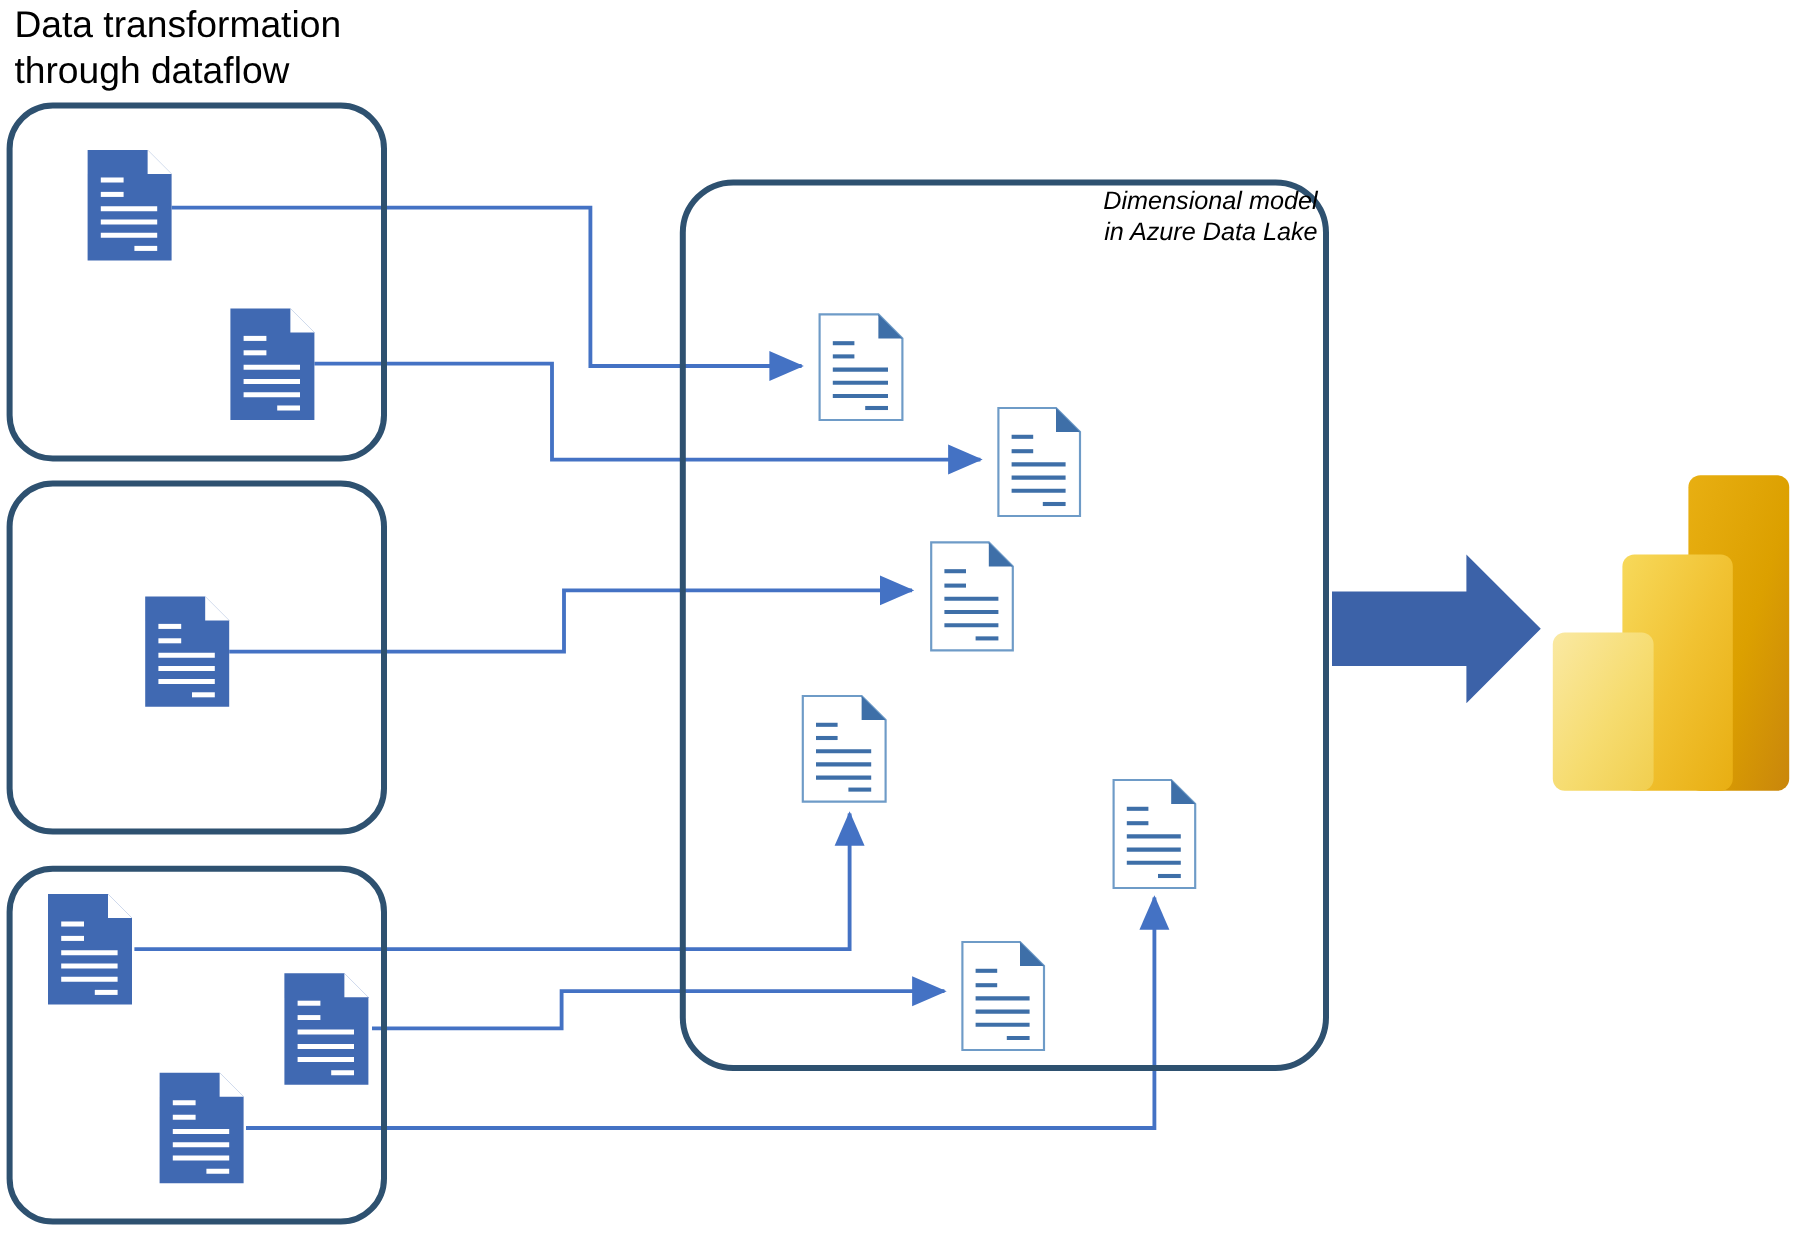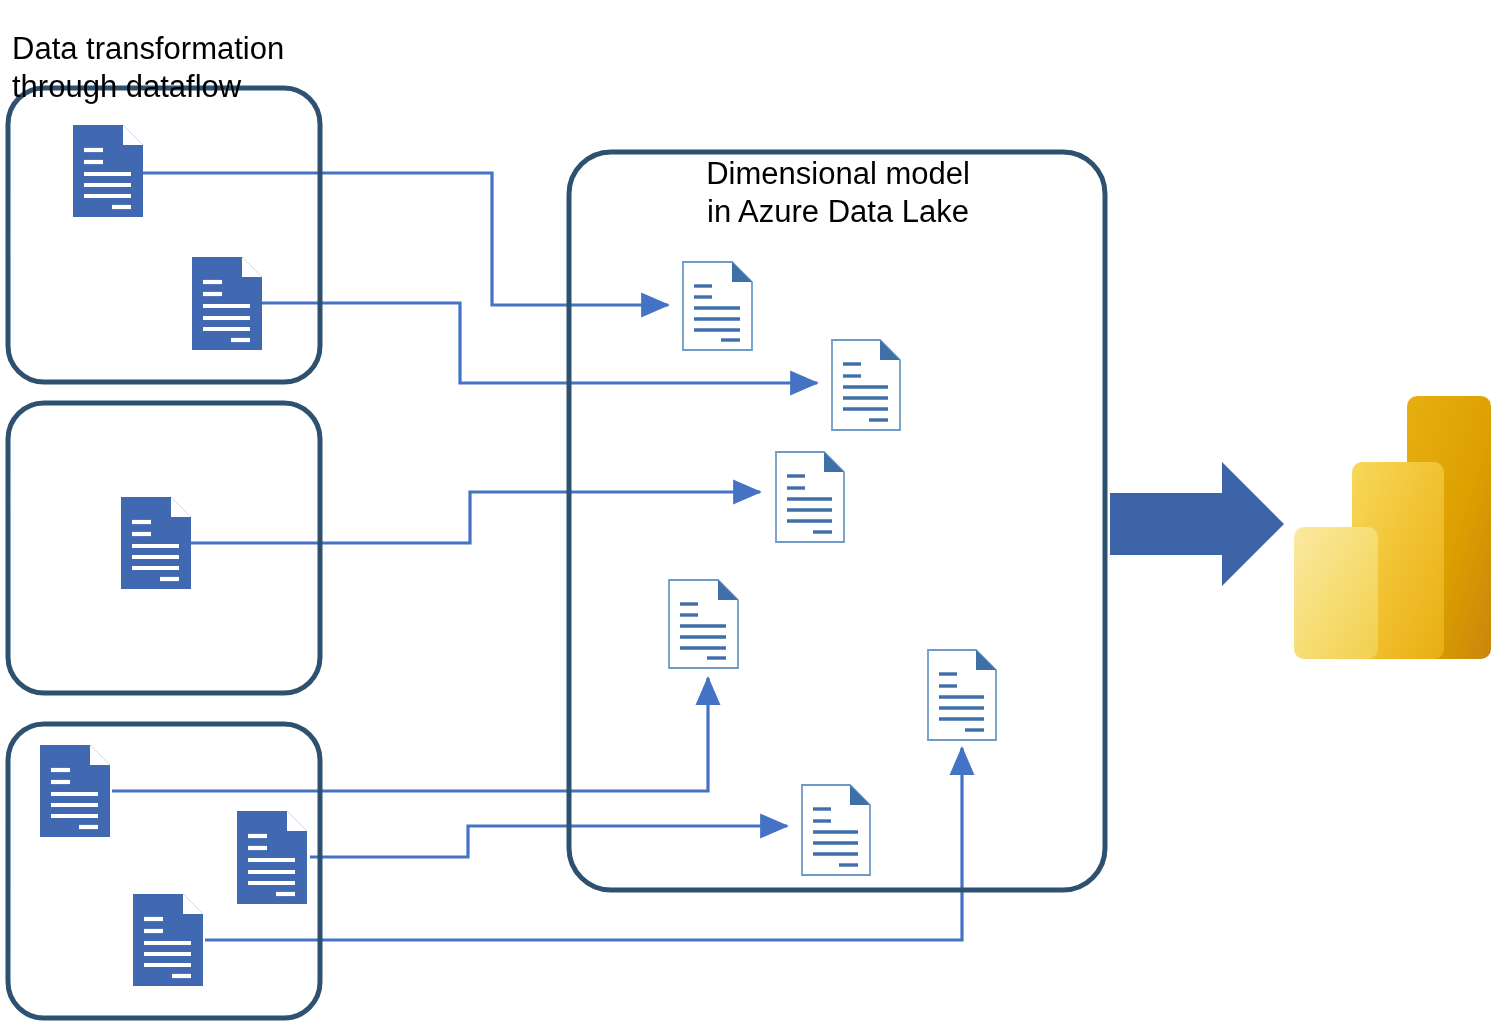--- a/index.html
+++ b/index.html
@@ -39,28 +39,28 @@
     font-family: "Liberation Sans", sans-serif;
     white-space: pre;
     line-height: 1.24;
   }
   #dataflow-caption {
     left: 12px;
     top: 2px;
     width: 330px;
     font-size: 31px;
     text-align: left;
-    margin-top: 28px;
   }
   #dimensional-title {
     left: 578px;
     top: 155px;
     width: 520px;
-    font-size: 31px;
-    text-align: center;
+    font-size: 21px;
+    text-align: right;
+    font-style: italic;
   }
 </style>
 </head>
 <body>
 
 <div id="canvas">
 
   <svg id="diagram-svg" viewBox="0 0 1507 1028" xmlns="http://www.w3.org/2000/svg">
     <defs>
       <marker id="arrowhead" markerWidth="9" markerHeight="9" refX="8.4" refY="4.5" orient="auto" markerUnits="strokeWidth">

